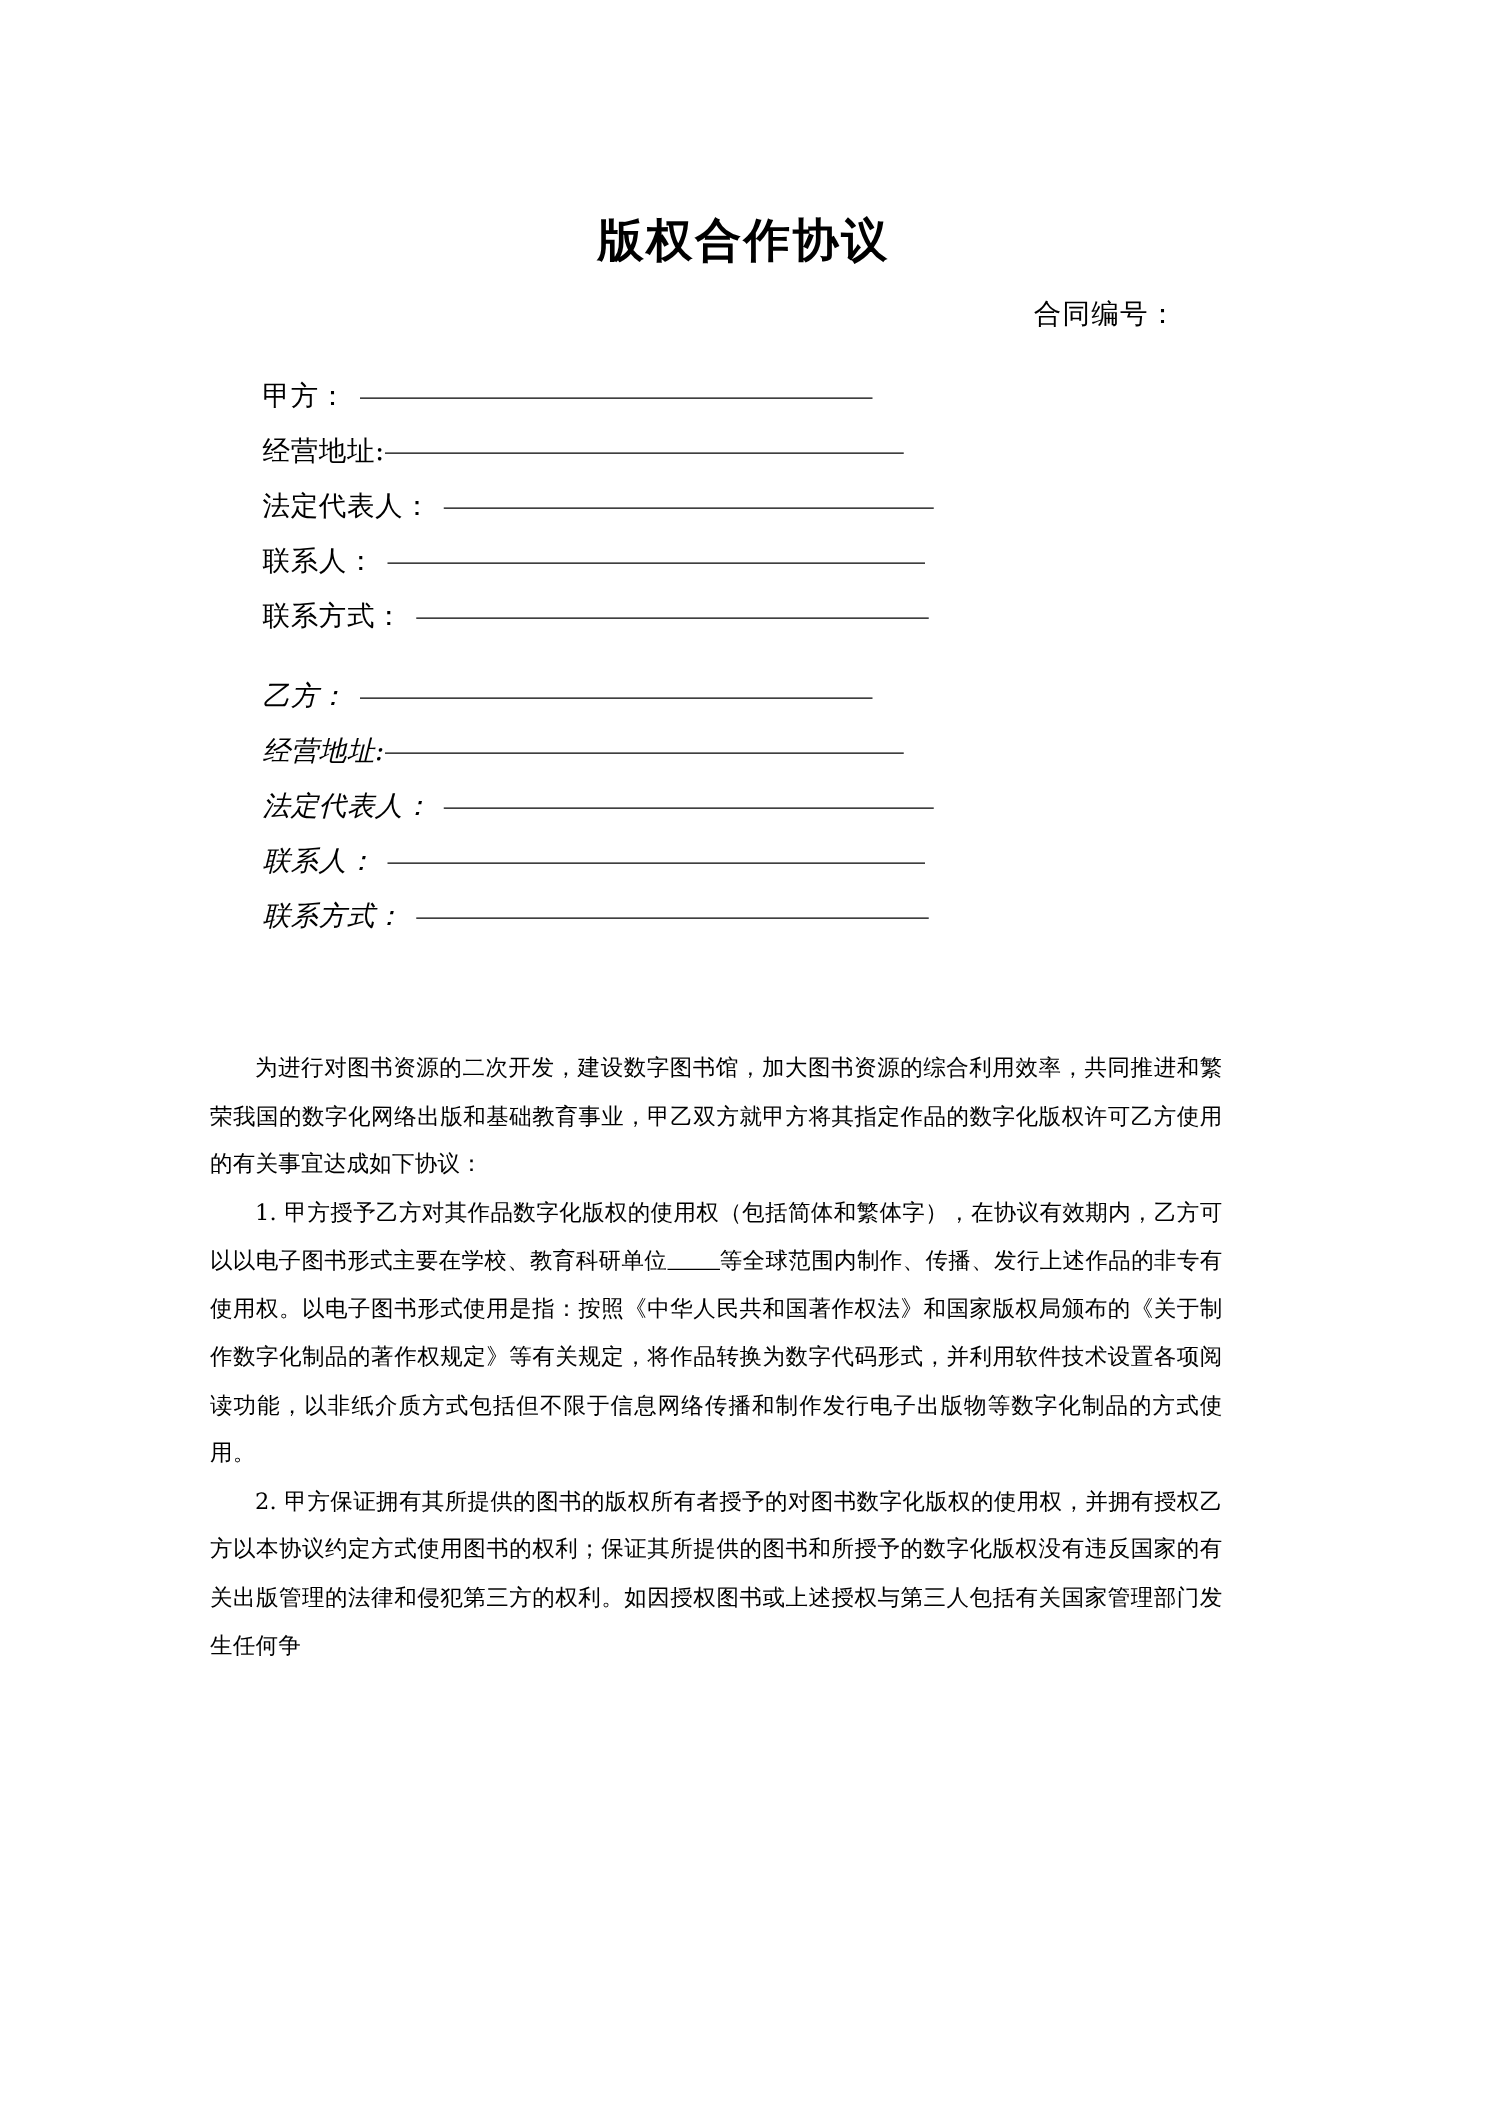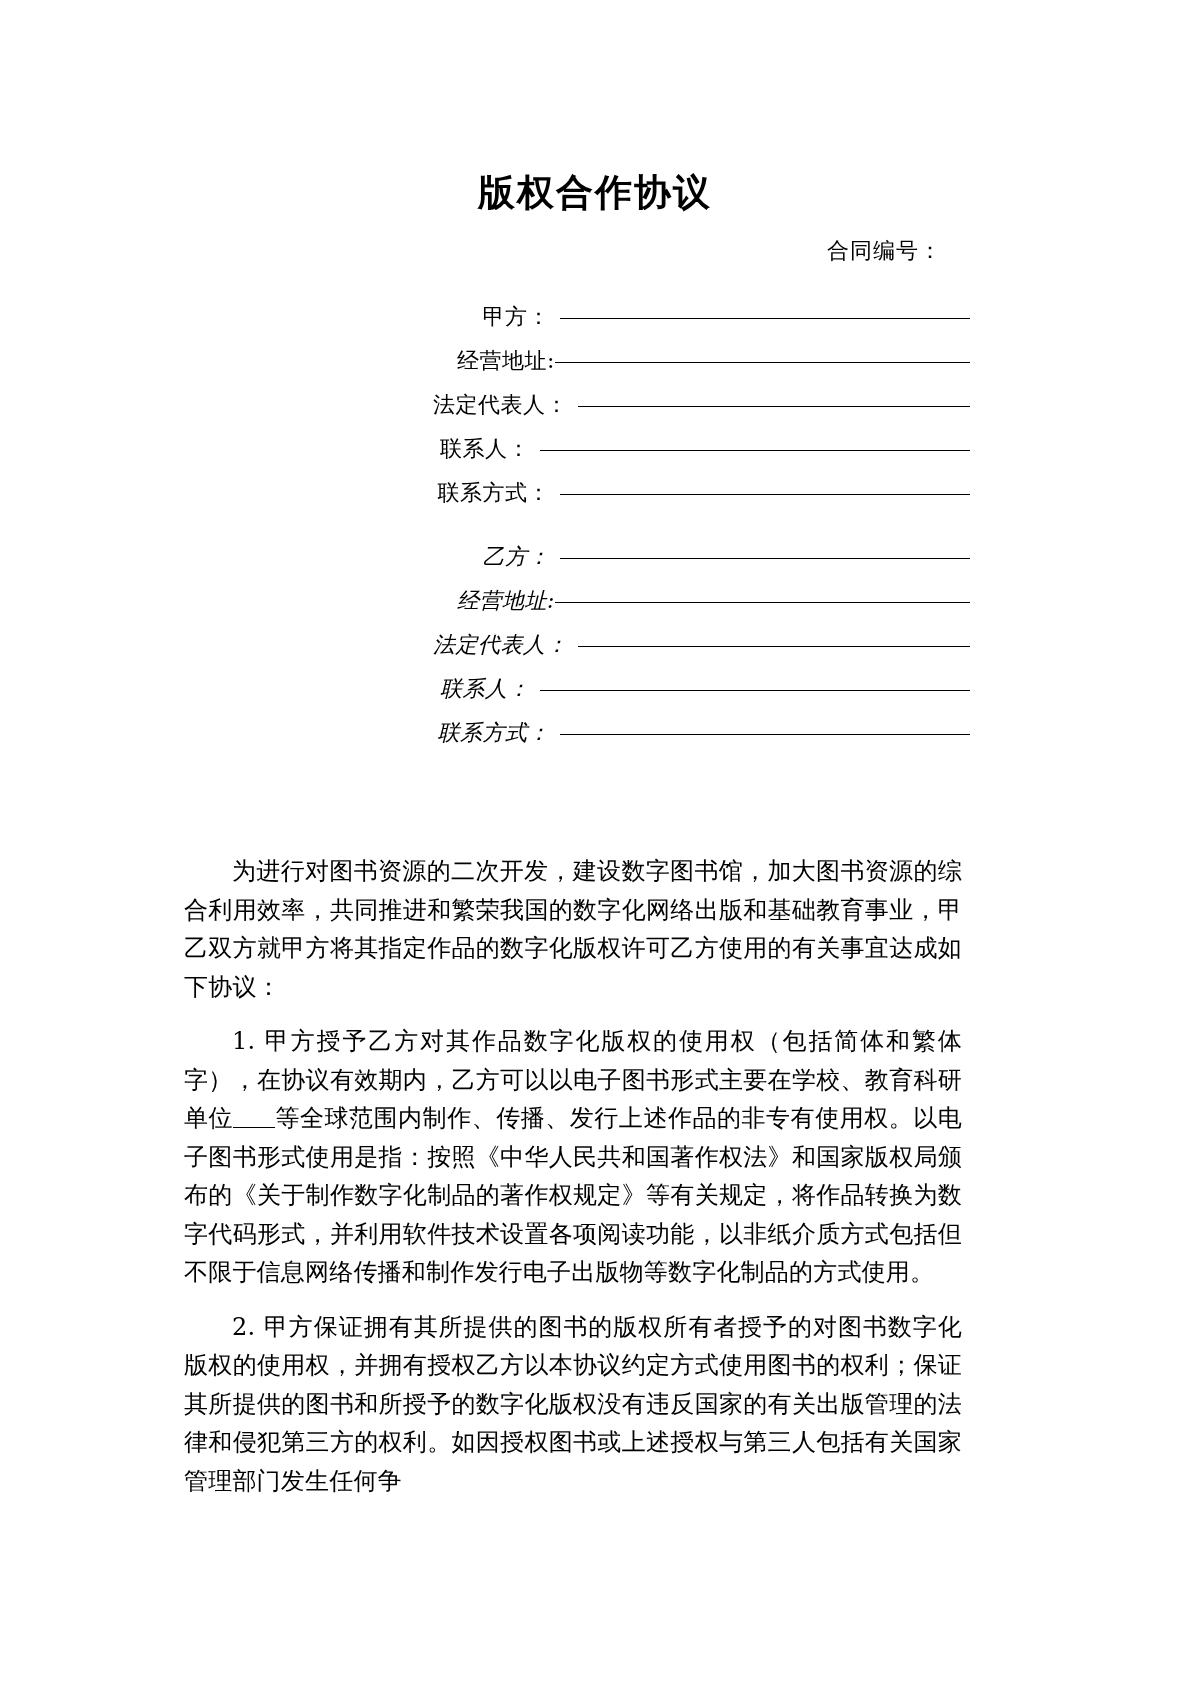--- a/index.html
+++ b/index.html
@@ -56,21 +56,20 @@
   .party-a { top: 302px; }
   .party-b { top: 542px; font-style: italic; }
 
   .field-row {
     display: flex;
     align-items: baseline;
     height: 44px;
     font-size: 22px;
     letter-spacing: 0.5px;
     white-space: nowrap;
-    justify-content: flex-end;
   }
   .field-label {
     flex: 0 0 auto;
   }
   .field-rule {
     flex: 0 0 auto;
     display: inline-block;
     height: 1px;
     background: #000;
     position: relative;
@@ -83,22 +82,22 @@
   .rule-gap { margin-left: 10px; }
 
   
   .body-wrap {
     position: absolute;
     left: 168px;
     top: 836px;
     width: 810px;
   }
   p.para {
-    margin: 16px;
-    font-size: 24px;
+    margin: 0;
+    font-size: 18px;
     line-height: 38.5px;
     text-align: justify;
     text-justify: inter-ideograph;
     text-indent: 2em;
     letter-spacing: 0.2px;
   }
   p.para + p.para { margin-top: 0; }
   .section-head {
     margin: 0;
     font-family: "DejaVu Sans", "Liberation Sans", sans-serif;

